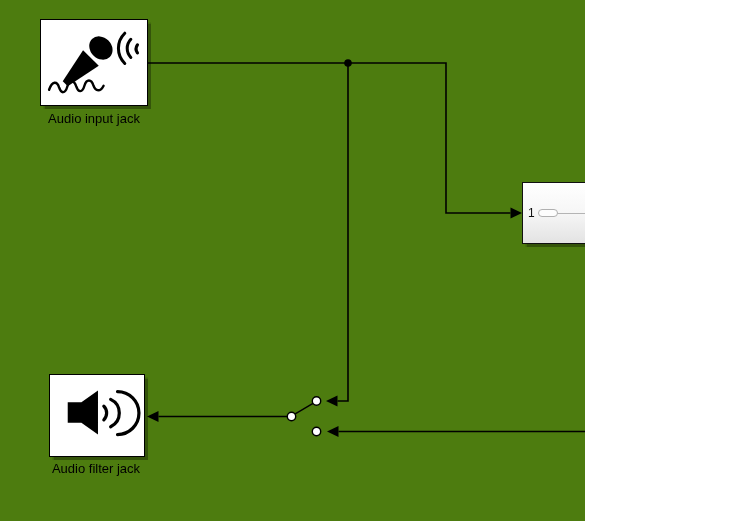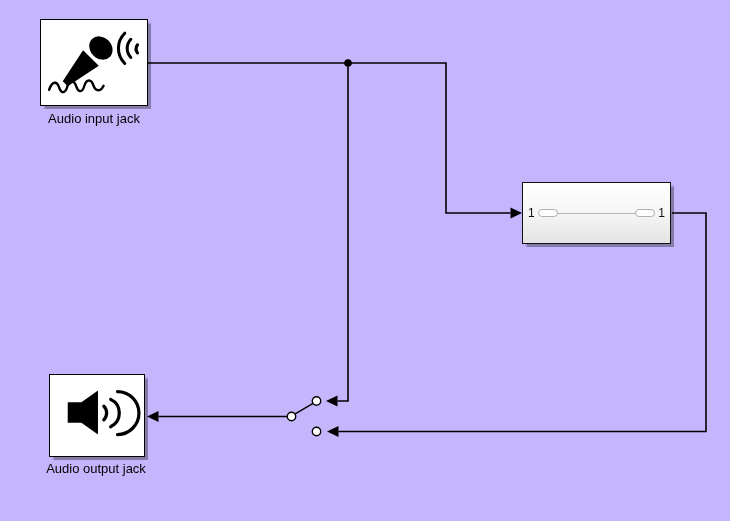--- a/index.html
+++ b/index.html
@@ -1,19 +1,19 @@
 <!DOCTYPE html>
 <html><head>
 <meta charset="utf-8">
 <style>
   html,body{margin:0;padding:0;background:#ffffff;}
   .canvas{
     position:relative;
-    width:730px;height:521px;
-    background:#c4b5fd;
+    width:585px;height:521px;
+    background:#4d7c0f;
     font-family:"Liberation Sans", sans-serif;
     overflow:hidden;
   }
   .wires{position:absolute;left:0;top:0;}
   .wire{stroke:#000;stroke-width:1.6;fill:none;stroke-linejoin:miter;}
   .arrow{fill:#000;stroke:none;}
   .junction{fill:#000;stroke:none;}
   .sw-circle{fill:#fff;stroke:#000;stroke-width:1.4;}
   .sw-lever{stroke:#000;stroke-width:1.4;}
   .block{
@@ -113,15 +113,15 @@
   </div>
 
   <div class="block" style="left:49px;top:374px;width:96px;height:83px;">
     <svg class="icon-svg" viewBox="0 0 96 83">
       <path d="M18,28 h14 l17,-12 v45 l-17,-12 h-14 z" fill="#000"></path>
       <path d="M55,32 a10,10 0 0 1 0,14" fill="none" stroke="#000" stroke-width="3.3" stroke-linecap="round"></path>
       <path d="M62,25 a15.5,15.5 0 0 1 0,28" fill="none" stroke="#000" stroke-width="3.3" stroke-linecap="round"></path>
       <path d="M69,17 a21,21 0 0 1 0,44" fill="none" stroke="#000" stroke-width="3.3" stroke-linecap="round"></path>
     </svg>
   </div>
-  <div class="blk-label" style="left:96px;top:461px;">Audio output jack</div>
+  <div class="blk-label" style="left:96px;top:461px;">Audio filter jack</div>
 
 </div>
 
 </body></html>

